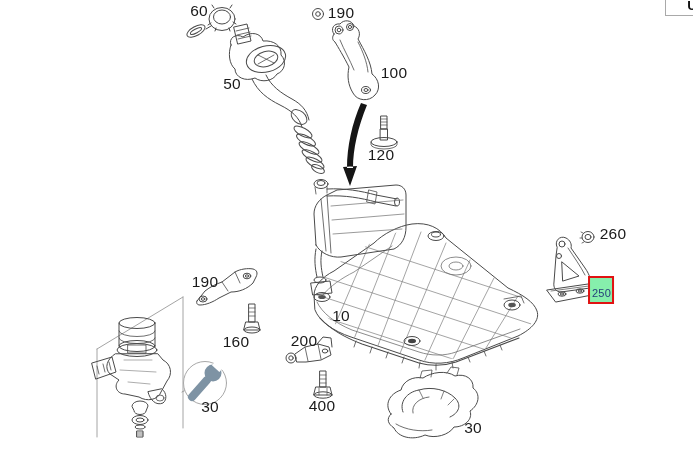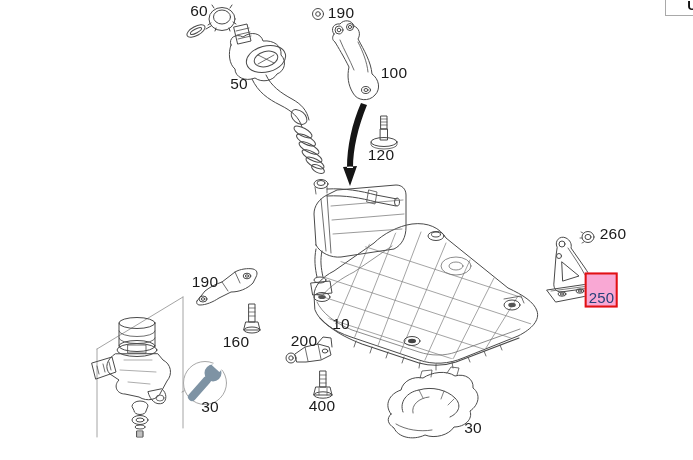--- a/index.html
+++ b/index.html
@@ -7,22 +7,22 @@
     position:relative;width:693px;height:460px;background:#ffffff;
     font-family:"Liberation Sans",sans-serif;overflow:hidden;
   }
   .stage svg{position:absolute;left:0;top:0;}
   .callout{
     position:absolute;transform:translate(-50%,-50%);
     font-size:15.5px;color:#1a1a1a;white-space:nowrap;letter-spacing:.2px;
     cursor:default;user-select:none;
   }
   .callout.selected{
-    background:#f9a8d4;border:2.5px solid #e11212;color:#27417a;
-    font-size:15px;line-height:15px;padding:15px 1px 1px 2px;
+    background:#86efac;border:2.5px solid #e11212;color:#27417a;
+    font-size:11px;line-height:15px;padding:8px 1px 1px 2px;
     max-width:31px;overflow:hidden;
   }
   .corner-frag{
     position:absolute;top:0;right:0;width:27px;height:15px;
     border-left:1.4px solid #a9a9a9;border-bottom:1.4px solid #a9a9a9;
     background:#ffffff;overflow:hidden;
   }
   .corner-frag span{
     position:absolute;right:-4px;top:-2px;
     font-size:13.5px;font-weight:700;color:#111111;
@@ -228,25 +228,25 @@
       <path d="M551,291 L589,286" stroke-width="0.7"></path>
       <ellipse cx="562" cy="294" rx="4" ry="2.2"></ellipse>
           <ellipse cx="562" cy="294" rx="1.8" ry="1"></ellipse>
       <ellipse cx="580" cy="291" rx="4" ry="2.2"></ellipse>
           <ellipse cx="580" cy="291" rx="1.8" ry="1"></ellipse>
     </g>
   </g>
 </svg>
 
 <span class="callout" style="left:199px;top:11px">60</span>
-<span class="callout" style="left:239px;top:84px">50</span>
+<span class="callout" style="left:232px;top:84px">50</span>
 <span class="callout" style="left:341px;top:13px">190</span>
 <span class="callout" style="left:394px;top:73px">100</span>
 <span class="callout" style="left:381px;top:155px">120</span>
-<span class="callout" style="left:341px;top:324px">10</span>
+<span class="callout" style="left:341px;top:316px">10</span>
 <span class="callout" style="left:205px;top:282px">190</span>
 <span class="callout" style="left:236px;top:342px">160</span>
 <span class="callout" style="left:210px;top:407px">30</span>
 <span class="callout" style="left:304px;top:341px">200</span>
 <span class="callout" style="left:322px;top:406px">400</span>
 <span class="callout" style="left:473px;top:428px">30</span>
 <span class="callout" style="left:613px;top:234px">260</span>
 <span class="callout selected" style="left:601px;top:290px">250</span>
 
 <div class="corner-frag">

